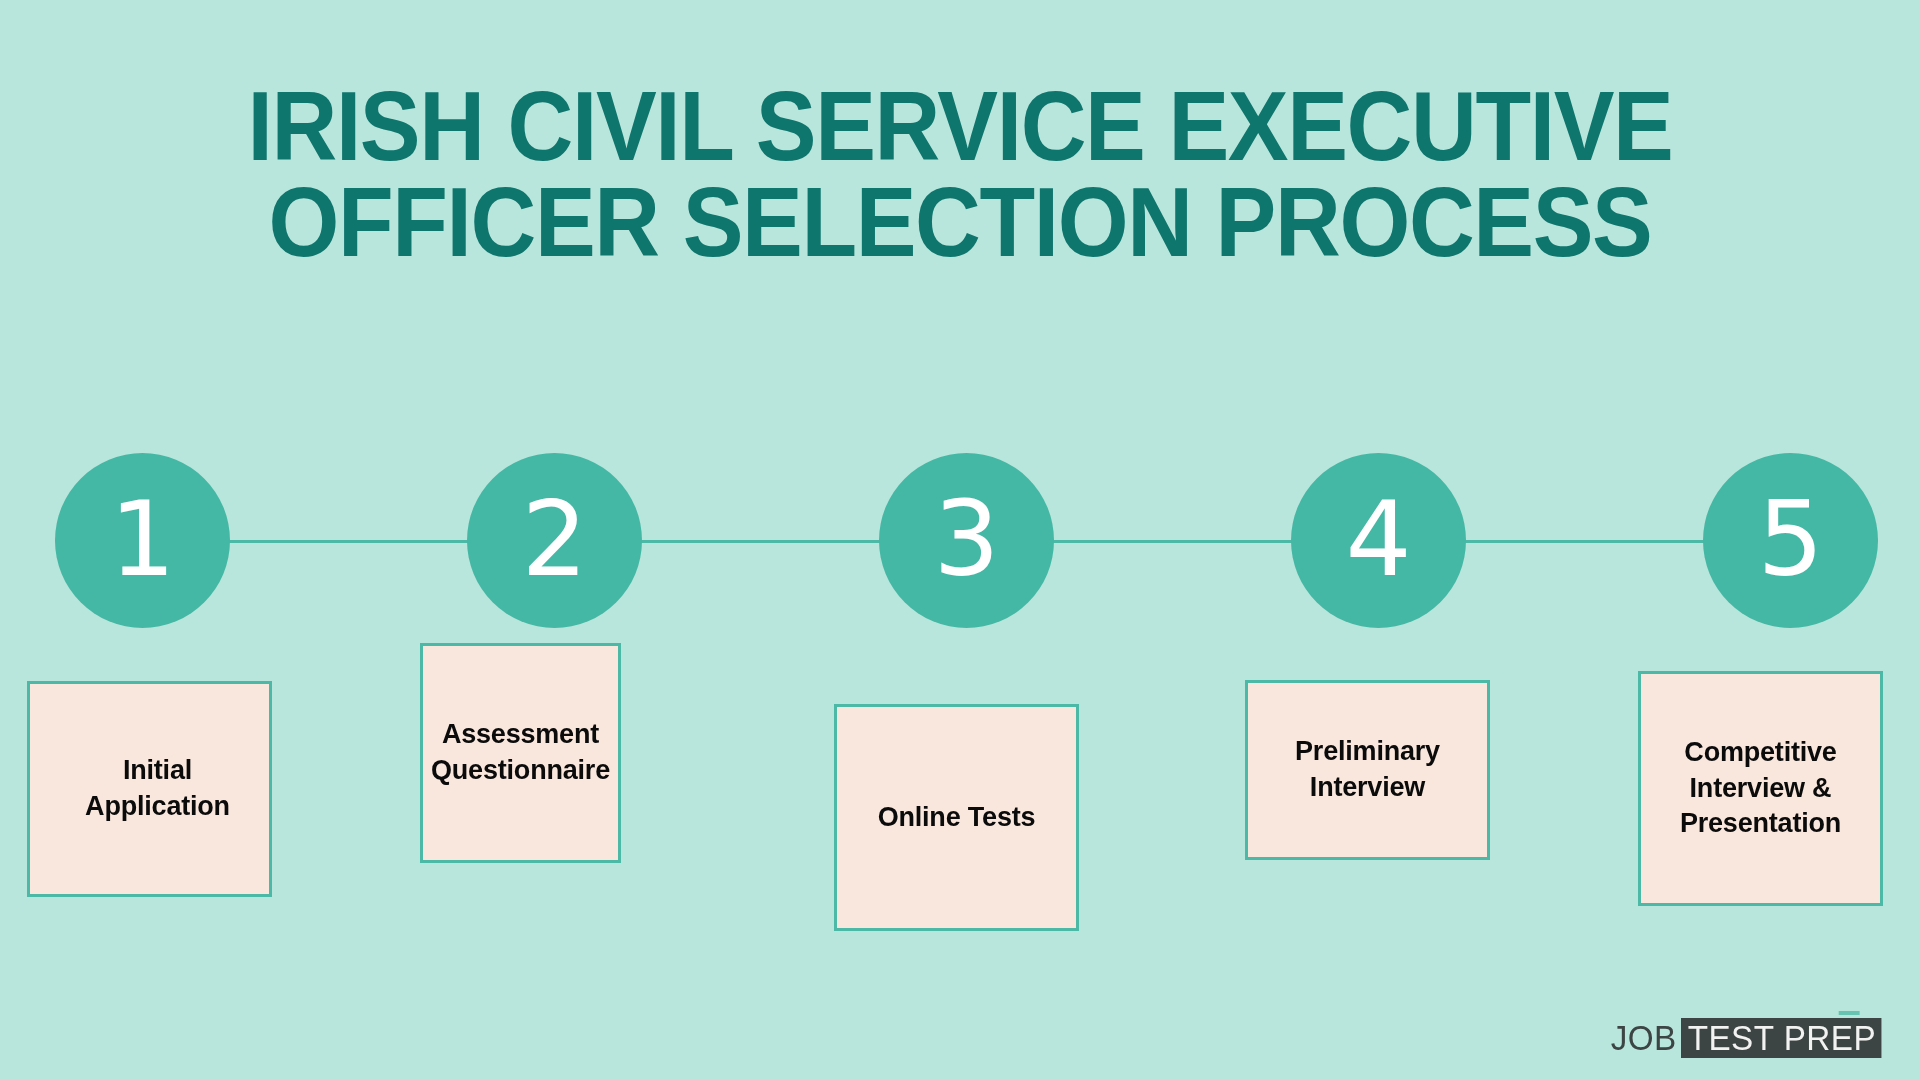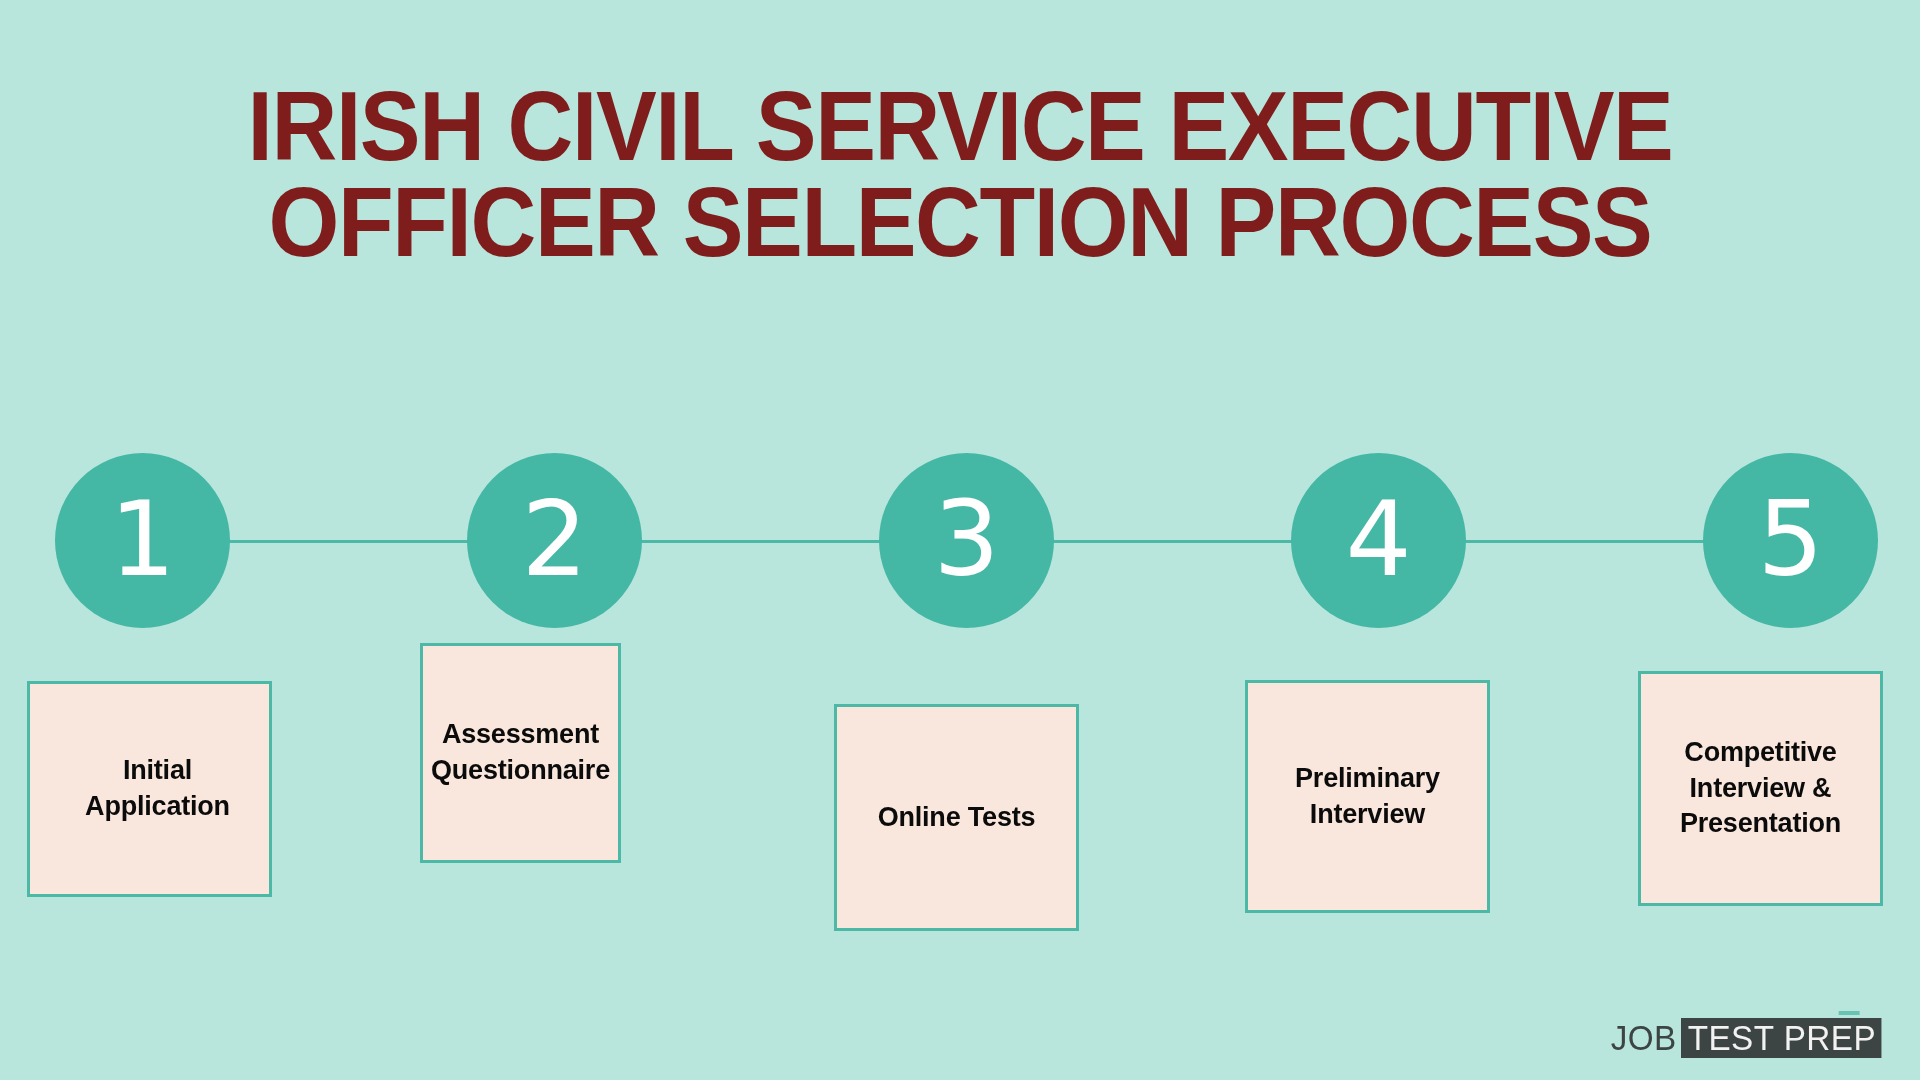--- a/index.html
+++ b/index.html
@@ -16,21 +16,21 @@
     position: relative;
   }
 
   
   #title-block {
     position: absolute;
     top: 78px;
     left: 0;
     width: 1920px;
     text-align: center;
-    color: #7f1d1d;
+    color: #0f766e;
   }
   .title-line {
     display: block;
     font-family: "Liberation Sans Narrow", "Liberation Sans", "DejaVu Sans Condensed", sans-serif;
     font-weight: 700;
     font-size: 96px;
     line-height: 0.98;
     letter-spacing: -1.5px;
     transform: scaleX(0.93);
     transform-origin: center center;
@@ -175,21 +175,21 @@
 
   <div class="stepbox" style="left:27px;  top:681px; width:245px; height:216px;padding-left:24px;">
     <span class="label">Initial<br>Application</span>
   </div>
   <div class="stepbox" style="left:420px; top:643px; width:201px; height:220px;">
     <span class="label">Assessment<br>Questionnaire</span>
   </div>
   <div class="stepbox" style="left:834px; top:704px; width:245px; height:227px;">
     <span class="label">Online Tests</span>
   </div>
-  <div class="stepbox" style="left:1245px; top:680px; width:245px; height:233px;">
+  <div class="stepbox" style="left:1245px; top:680px; width:245px; height:180px;">
     <span class="label">Preliminary<br>Interview</span>
   </div>
   <div class="stepbox" style="left:1638px; top:671px; width:245px; height:235px;">
     <span class="label">Competitive<br>Interview &amp;<br>Presentation</span>
   </div>
 
 </div>
 
 <div id="logo">
   <span class="logo-job">JOB</span>

